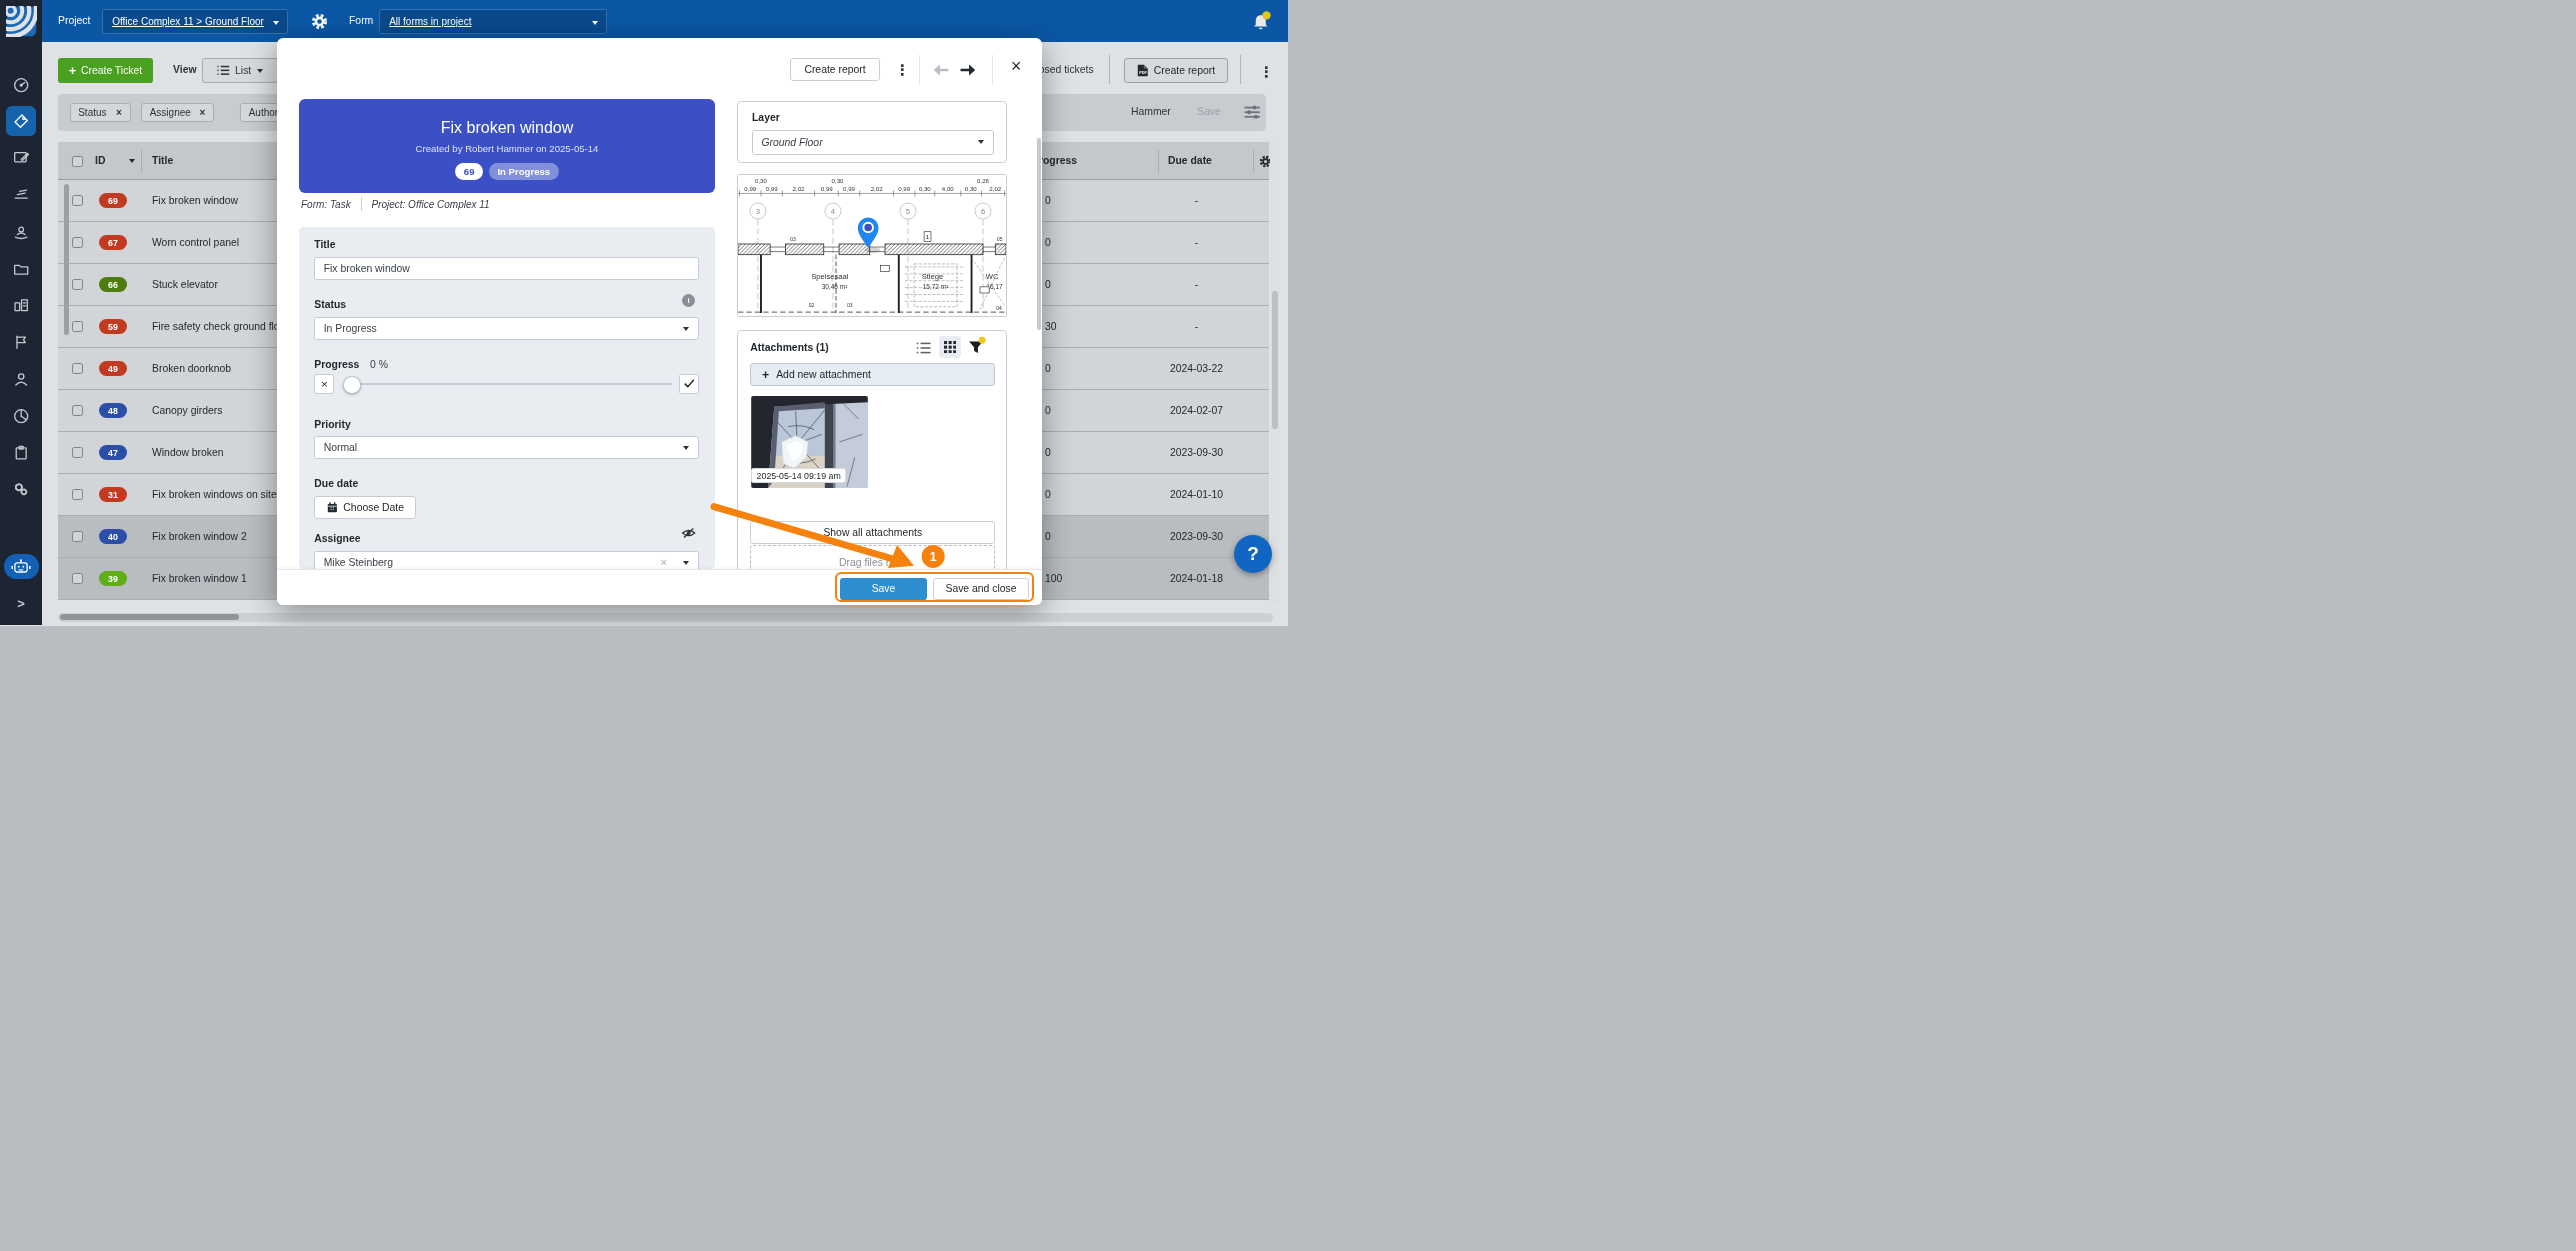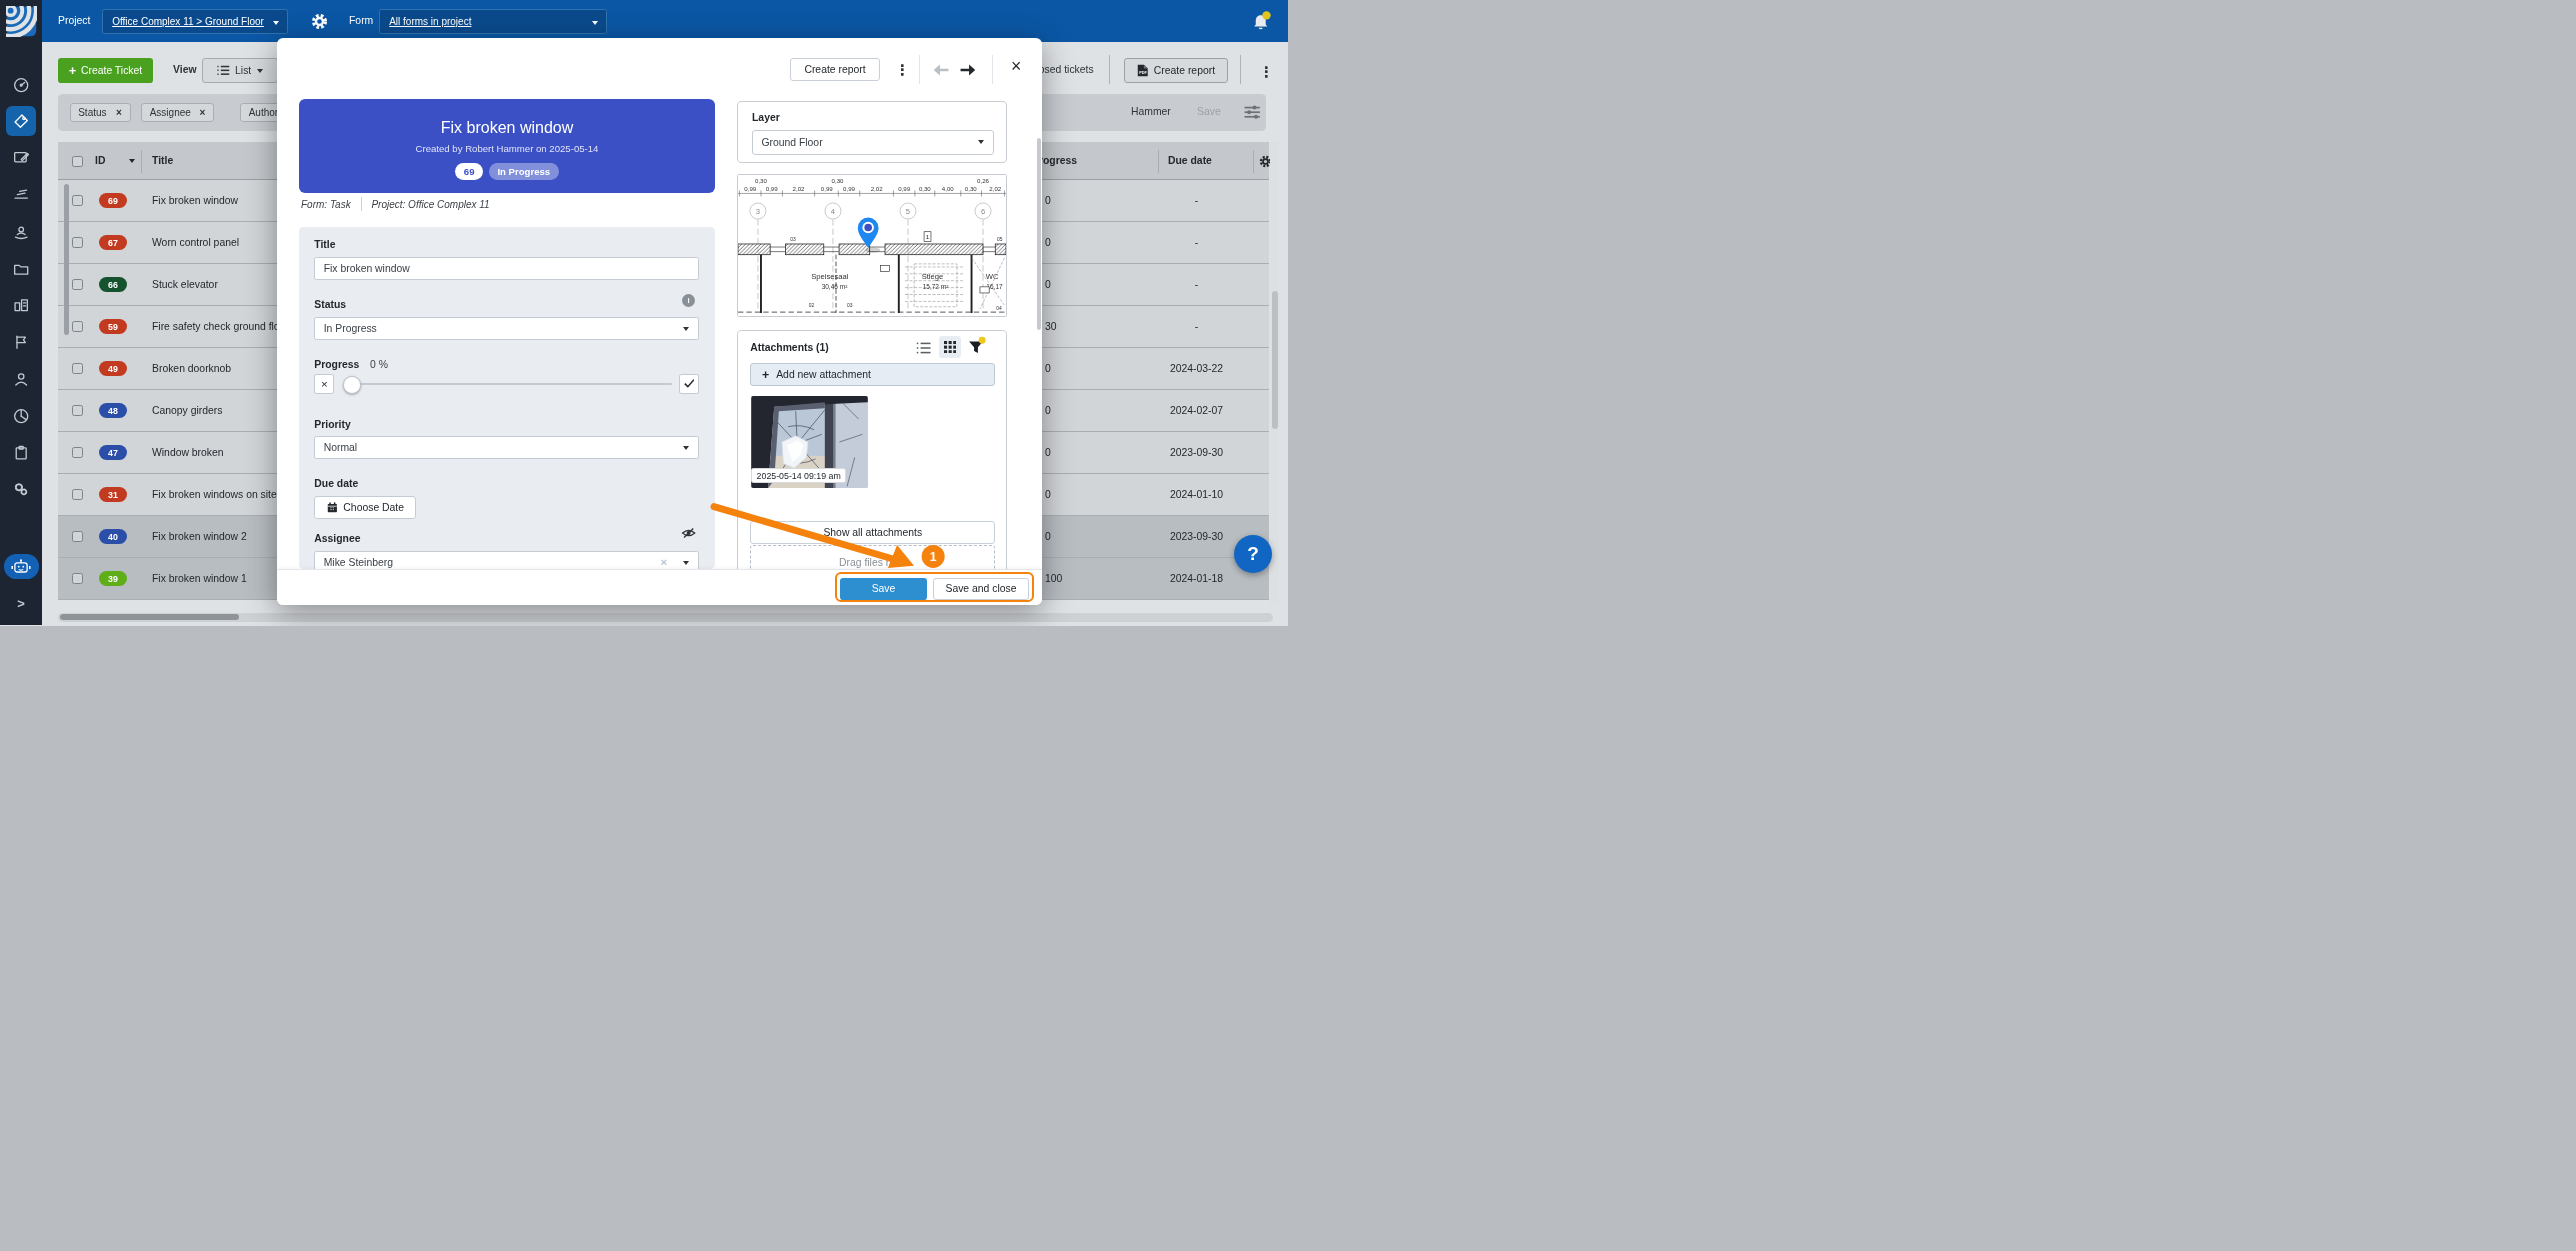--- a/index.html
+++ b/index.html
@@ -70,21 +70,21 @@
   #m-form{left:22px;top:189px;width:416px;height:342px;background:#e9edf2;border-radius:4.6px;}
   .f-label{position:absolute;left:15.3px;font-weight:bold;font-size:10.4px;color:#23282d;}
   .f-input{position:absolute;left:15.3px;width:385px;height:23px;background:#fff;border:0.8px solid #c5cbd3;border-radius:2.3px;font-size:10.4px;color:#3a4047;display:flex;align-items:center;padding:0 8.4px;cursor:pointer;}
   .f-caret{position:absolute;right:9.2px;top:9.2px;width:0;height:0;border-left:3.8px solid transparent;border-right:3.8px solid transparent;border-top:4.6px solid #2e3338;}
   .sq-btn{position:absolute;width:20px;height:20px;background:#fff;border:0.8px solid #c5cbd3;border-radius:2.3px;display:flex;align-items:center;justify-content:center;font-size:11.5px;color:#23282d;cursor:pointer;}
   .panel{position:absolute;left:460px;width:270px;background:#fff;border:0.8px solid #c7ccd3;border-radius:4.6px;}
   #layer-panel{top:63px;height:62px;}
   #plan-box{top:136px;height:143px;border-radius:1.5px;overflow:hidden;}
   #att-panel{top:292px;height:277px;}
   .p-label{position:absolute;left:14px;font-weight:bold;font-size:10.4px;color:#23282d;}
-  .p-select{position:absolute;left:14px;width:242px;height:24.5px;background:#fff;border:0.8px solid #c5cbd3;border-radius:3.1px;font-size:10.4px;color:#3a4047;display:flex;align-items:center;padding:0 8.4px;cursor:pointer;}
+  .p-select{position:absolute;left:14px;width:242px;height:24.5px;background:#fff;border:0.8px solid #c5cbd3;border-radius:3.1px;font-size:10.4px;color:#3a4047;display:flex;align-items:center;padding:0 8.4px;cursor:pointer;font-style:italic;}
   #att-add{position:absolute;left:12.3px;top:32px;width:245px;height:23px;background:#e6ecf3;border:0.8px solid #bcc8d4;border-radius:3.1px;display:flex;align-items:center;gap:7px;padding-left:10.7px;font-size:10.4px;color:#23282d;cursor:pointer;}
   #att-thumb{position:absolute;left:13px;top:65px;width:117px;height:92px;border-radius:2.3px;overflow:hidden;cursor:pointer;}
   #att-date{position:absolute;left:0px;top:72px;background:#fff;border:0.8px solid #d6dade;border-radius:2.3px;font-size:8.8px;color:#23282d;padding:1.5px 4.6px;white-space:nowrap;}
   #att-showall{position:absolute;left:12.3px;top:190px;width:245px;height:23px;}
   #att-drop{position:absolute;left:12.3px;top:214px;width:245px;height:49px;border:1.5px dashed #b3bdc9;border-radius:3.1px;text-align:center;color:#8a9097;font-size:10.4px;padding-top:10.7px;}
   #m-scroll{left:760px;top:100px;width:3.8px;height:192px;background:#c6cad0;border-radius:2.3px;}
   #m-footer{left:0;top:531px;width:765px;height:36px;background:#fff;border-top:0.8px solid #e3e6ea;box-shadow:0 -1.5px 3.8px rgba(0,0,0,.05);}
   #save-btn{position:absolute;left:563px;top:7.7px;width:87px;height:22px;background:#2e8fd0;border-radius:3.1px;color:#fff;font-size:10.4px;display:flex;align-items:center;justify-content:center;cursor:pointer;}
   #save-close-btn{position:absolute;left:656px;top:7.7px;width:96px;height:22px;}
   #highlight{left:558px;top:534px;width:199px;height:30px;border:2.3px solid #f5820d;border-radius:6.1px;z-index:70;pointer-events:none;}
@@ -311,21 +311,21 @@
       </div>
       <div class="row">
         <span class="cb"></span>
         <span class="badge" style="background:#c23a20">67</span>
         <span class="title">Worn control panel</span>
         <span class="prog">0</span>
         <span class="due">-</span>
       </div>
       <div class="row">
         <span class="cb"></span>
-        <span class="badge" style="background:#14532d">66</span>
+        <span class="badge" style="background:#4d7c0f">66</span>
         <span class="title">Stuck elevator</span>
         <span class="prog">0</span>
         <span class="due">-</span>
       </div>
       <div class="row">
         <span class="cb"></span>
         <span class="badge" style="background:#c23a20">59</span>
         <span class="title">Fire safety check ground floor</span>
         <span class="prog">30</span>
         <span class="due">-</span>

